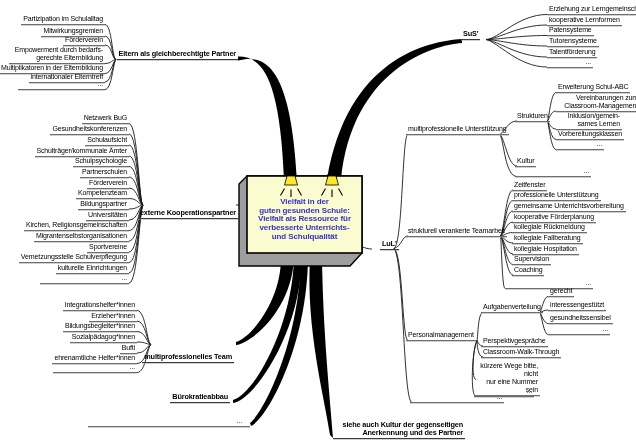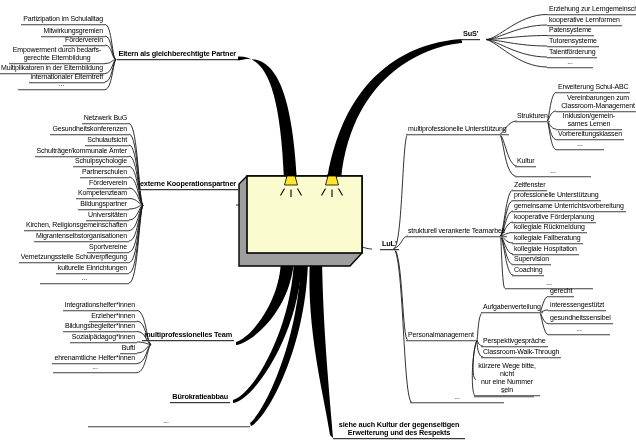--- a/index.html
+++ b/index.html
@@ -2,22 +2,22 @@
 <html><head>
 <meta charset="utf-8">
 <style>
   html,body{margin:0;padding:0;background:#fff;}
   #stage{position:relative;width:636px;height:445px;background:#ffffff;overflow:hidden;
          font-family:"Liberation Sans",sans-serif;}
   #wires{position:absolute;left:0;top:0;width:636px;height:445px;}
   .n{position:absolute;font-size:7px;line-height:8px;color:#000;letter-spacing:-0.15px;
      padding:0 2px 1px 2px;border-bottom:1px solid #6e6e6e;box-shadow:0 1px 0 rgba(170,170,170,.55);
      white-space:nowrap;}
-  .nr{text-align:center;}
-  .nl{text-align:center;}
+  .nr{text-align:right;}
+  .nl{text-align:right;}
   .w{white-space:pre-line;}
   .b{font-weight:bold;font-size:7.3px;border-bottom-color:#3c3c3c;}
   #center-text{position:absolute;left:247px;top:198px;width:115px;text-align:center;
      font-weight:bold;font-size:8px;line-height:8.7px;color:#3333CC;letter-spacing:-0.1px;}
   #center-text span{display:block;}
 </style>
 </head>
 <body>
 
 <div id="stage">
@@ -53,62 +53,69 @@
         <path d="M284.5,188.5 L280.5,195.5 M291,189.5 L291,197 M297.5,188.5 L301.5,195.5" stroke="#000" stroke-width="1.1" fill="none"></path>
       </g>
       <g>
         <circle cx="332" cy="176.5" r="5" fill="#000"></circle>
         <path d="M328,176 L336,176 L338.5,185 L325.5,185 Z" fill="#FFE52B" stroke="#000" stroke-width="0.8"></path>
         <path d="M325.5,188.5 L321.5,195.5 M332,189.5 L332,197 M338.5,188.5 L342.5,195.5" stroke="#000" stroke-width="1.1" fill="none"></path>
       </g>
     </g>
   </svg>
 
+  <div id="center-text">
+    <span>Vielfalt in der</span>
+    <span>guten gesunden Schule:</span>
+    <span>Vielfalt als Ressource für</span>
+    <span>verbesserte Unterrichts-</span>
+    <span>und Schulqualität</span>
+  </div>
 
   <div class="n nr b" style="right:398px;top:50px">Eltern als gleichberechtigte Partner</div>
   <div class="n nr" style="right:531px;top:15px">Partizipation im Schulalltag</div>
   <div class="n nr" style="right:531px;top:27px">Mitwirkungsgremien</div>
   <div class="n nr" style="right:531px;top:36px">Förderverein</div>
   <div class="n nr w" style="right:531px;top:46px;width:92px">Empowerment durch bedarfs-
 gerechte Elternbildung</div>
   <div class="n nr" style="right:531px;top:64px">Multiplikatoren in der Elternbildung</div>
   <div class="n nr" style="right:531px;top:73px">internationaler Elterntreff</div>
   <div class="n nr" style="right:531px;top:80px;width:83px">...</div>
 
-  <div class="n nr b" style="right:398px;top:180px">externe Kooperationspartner</div>
+  <div class="n nr b" style="right:398px;top:209px">externe Kooperationspartner</div>
   <div class="n nr" style="right:507px;top:114px">Netzwerk BuG</div>
   <div class="n nr" style="right:507px;top:125px">Gesundheitskonferenzen</div>
   <div class="n nr" style="right:507px;top:136px">Schulaufsicht</div>
   <div class="n nr" style="right:507px;top:147px">Schulträger/kommunale Ämter</div>
   <div class="n nr" style="right:507px;top:157px">Schulpsychologie</div>
   <div class="n nr" style="right:507px;top:168px">Partnerschulen</div>
   <div class="n nr" style="right:507px;top:179px">Förderverein</div>
   <div class="n nr" style="right:507px;top:189px">Kompetenzteam</div>
   <div class="n nr" style="right:507px;top:200px">Bildungspartner</div>
   <div class="n nr" style="right:507px;top:211px">Universitäten</div>
   <div class="n nr" style="right:507px;top:221px">Kirchen, Religionsgemeinschaften</div>
   <div class="n nr" style="right:507px;top:232px">Migrantenselbstorganisationen</div>
   <div class="n nr" style="right:507px;top:243px">Sportvereine</div>
   <div class="n nr" style="right:507px;top:253px">Vernetzungsstelle Schulverpflegung</div>
   <div class="n nr" style="right:507px;top:264px">kulturelle Einrichtungen</div>
   <div class="n nr" style="right:507px;top:274px;width:85px">...</div>
 
-  <div class="n nr b" style="right:402px;top:331px">multiprofessionelles Team</div>
+  <div class="n nr b" style="right:402px;top:353px">multiprofessionelles Team</div>
   <div class="n nr" style="right:499px;top:301px">Integrationshelfer*innen</div>
   <div class="n nr" style="right:499px;top:312px">Erzieher*innen</div>
   <div class="n nr" style="right:499px;top:322px">Bildungsbegleiter*innen</div>
   <div class="n nr" style="right:499px;top:333px">Sozialpädagog*innen</div>
   <div class="n nr" style="right:499px;top:344px">Bufti</div>
   <div class="n nr" style="right:499px;top:354px">ehrenamtliche Helfer*innen</div>
   <div class="n nr" style="right:499px;top:363px;width:80px">...</div>
 
   <div class="n nr b" style="right:406px;top:393px">Bürokratieabbau</div>
   <div class="n nr" style="right:386px;top:417px;width:152px;padding-right:8px">...</div>
   <div class="n nl b w" style="left:333px;top:421px;width:128px">siehe auch Kultur der gegenseitigen
-Erweiterung und des Respekts</div>
+Anerkennung und des Partner</div>
 
   <div class="n nl b" style="left:461px;top:30px">SuS'</div>
   <div class="n nl" style="left:547px;top:5px">Erziehung zur Lerngemeinschaft</div>
   <div class="n nl" style="left:547px;top:16px">kooperative Lernformen</div>
   <div class="n nl" style="left:547px;top:26px">Patensysteme</div>
   <div class="n nl" style="left:547px;top:37px">Tutorensysteme</div>
   <div class="n nl" style="left:547px;top:48px">Talentförderung</div>
   <div class="n nl" style="left:547px;top:58px;width:42px">...</div>
 
   <div class="n nl b" style="left:380px;top:240px">LuL'</div>

